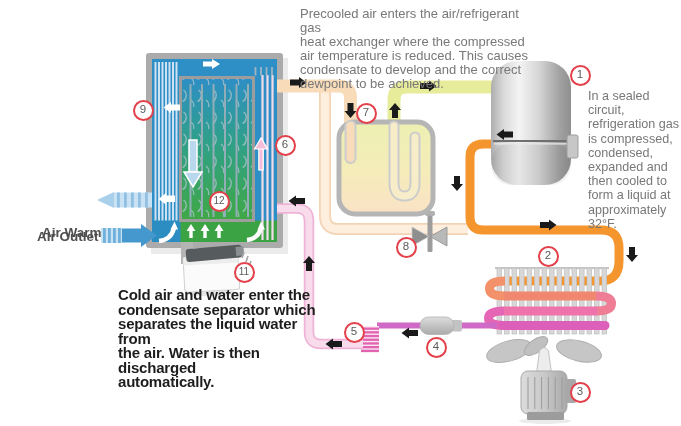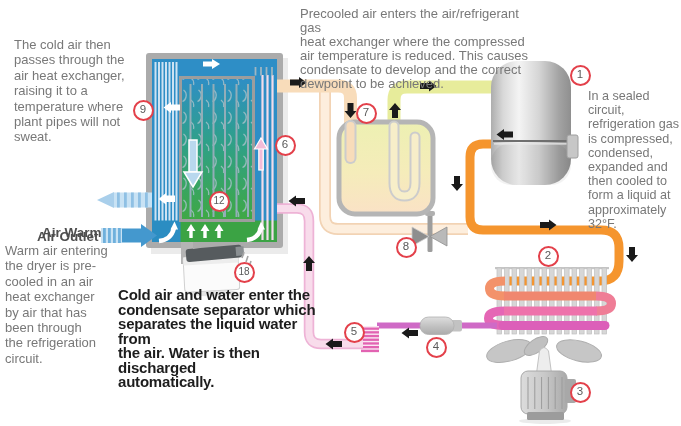--- a/index.html
+++ b/index.html
@@ -287,64 +287,49 @@
     <polygon points="454,176 454,184 451,184 457,191 463,184 460,184 460,176"></polygon>
     <polygon points="540,222 549,222 549,219.5 556.5,225 549,230.5 549,228 540,228"></polygon>
     <polygon points="629,247 629,255 626,255 632,262 638,255 635,255 635,247"></polygon>
     <polygon points="418,330 409,330 409,327.5 401.5,333 409,338.5 409,336 418,336"></polygon>
     <polygon points="342,341 333,341 333,338.5 325.5,344 333,349.5 333,347 342,347"></polygon>
     <polygon points="306,271 306,263 303,263 309,256 315,263 312,263 312,271"></polygon>
     <polygon points="305,198 296,198 296,195.5 288.5,201 296,206.5 296,204 305,204"></polygon>
   </g>
 </svg>
 
-<div class="note" style="left:14px;top:37px;width:128px;">The cold air then
-passes through the
-air heat exchanger,
-raising it to a
-temperature where
-plant pipes will not
-sweat.</div>
 <div class="note top" style="left:300px;top:7px;width:238px;">Precooled air enters the air/refrigerant gas
 heat exchanger where the compressed
 air temperature is reduced. This causes
 condensate to develop and the correct
 dewpoint to be achieved.</div>
 <div class="note right" style="left:588px;top:89px;width:100px;">In a sealed
 circuit,
 refrigeration gas
 is compressed,
 condensed,
 expanded and
 then cooled to
 form a liquid at
 approximately
 32°F.</div>
-<div class="note" style="left:5px;top:243px;width:120px;">Warm air entering
-the dryer is pre-
-cooled in an air
-heat exchanger
-by air that has
-been through
-the refrigeration
-circuit.</div>
 <div class="note bold" style="left:118px;top:288px;width:200px;">Cold air and water enter the
 condensate separator which
 separates the liquid water from
 the air. Water is then discharged
 automatically.</div>
 
 <div class="flow-label" style="left:37px;top:189px;margin-top:40px;">Air Outlet</div>
 <div class="flow-label" style="left:42px;top:225px;">Air Warm</div>
 
 <div class="badge" style="left:569.5px;top:64.5px;">1</div>
 <div class="badge" style="left:537.5px;top:245.5px;">2</div>
 <div class="badge" style="left:569.5px;top:381.5px;">3</div>
 <div class="badge" style="left:425.5px;top:336.5px;">4</div>
 <div class="badge" style="left:343.5px;top:321.5px;">5</div>
 <div class="badge" style="left:274.5px;top:134.5px;">6</div>
 <div class="badge" style="left:355.5px;top:102.5px;">7</div>
 <div class="badge" style="left:395.5px;top:236.5px;">8</div>
 <div class="badge" style="left:132.5px;top:99.5px;">9</div>
 <div class="badge w10" style="left:208.5px;top:190.5px;">12</div>
-<div class="badge w10" style="left:233.5px;top:261.5px;">18</div>
+<div class="badge w10" style="left:233.5px;top:261.5px;">11</div>
 
 </div>
 
 </body></html>

